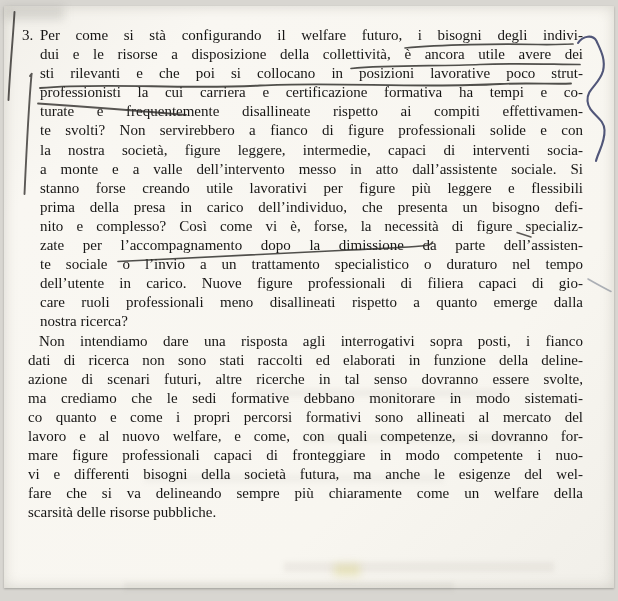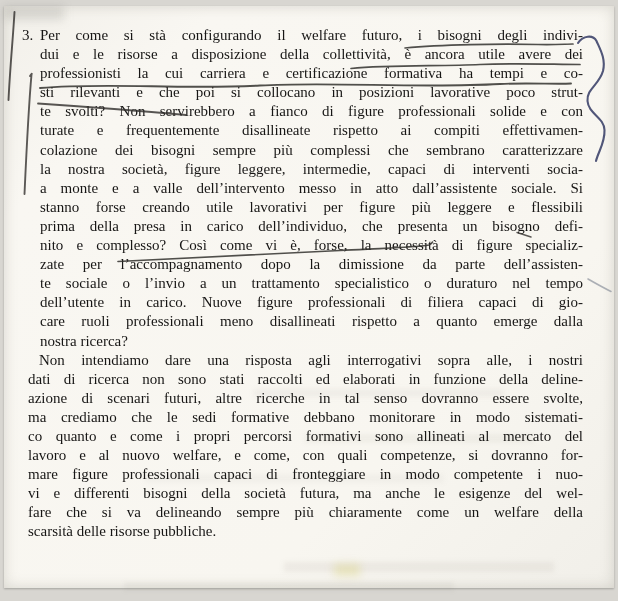--- a/index.html
+++ b/index.html
@@ -51,36 +51,35 @@
   <div class="ghost g2"></div>
   <div class="ghost g3"></div>
   <div class="ghost g4"></div>
   <div class="ghost g5"></div>
   <div class="ghost g6"></div>
 </div>
 
 <div class="textblock">
   <div class="ln p1 l1"><span class="item-num">3.</span><span>Per come si stà configurando il welfare futuro, i bisogni degli indivi-</span></div>
   <div class="ln p1">dui e le risorse a disposizione della collettività, è ancora utile avere dei</div>
+  <div class="ln p1">sti rilevanti e che poi si collocano in posizioni lavorative poco strut-</div>
   <div class="ln p1">professionisti la cui carriera e certificazione formativa ha tempi e co-</div>
-  <div class="ln p1">sti rilevanti e che poi si collocano in posizioni lavorative poco strut-</div>
+  <div class="ln p1">turate e frequentemente disallineate rispetto ai compiti effettivamen-</div>
   <div class="ln p1">te svolti? Non servirebbero a fianco di figure professionali solide e con</div>
-  <div class="ln p1">turate e frequentemente disallineate rispetto ai compiti effettivamen-</div>
-  <div class="ln p1">colazione dei bisogni sempre più complessi che sembrano caratterizzare</div>
   <div class="ln p1">la nostra società, figure leggere, intermedie, capaci di interventi socia-</div>
   <div class="ln p1">a monte e a valle dell’intervento messo in atto dall’assistente sociale. Si</div>
   <div class="ln p1">stanno forse creando utile lavorativi per figure più leggere e flessibili</div>
   <div class="ln p1">prima della presa in carico dell’individuo, che presenta un bisogno defi-</div>
   <div class="ln p1">nito e complesso? Così come vi è, forse, la necessità di figure specializ-</div>
   <div class="ln p1">zate per l’accompagnamento dopo la dimissione da parte dell’assisten-</div>
   <div class="ln p1">te sociale o l’invio a un trattamento specialistico o duraturo nel tempo</div>
   <div class="ln p1">dell’utente in carico. Nuove figure professionali di filiera capaci di gio-</div>
   <div class="ln p1">care ruoli professionali meno disallineati rispetto a quanto emerge dalla</div>
   <div class="ln p1 endline">nostra ricerca?</div>
-  <div class="ln p2 indent">Non intendiamo dare una risposta agli interrogativi sopra alle, i nostri</div>
+  <div class="ln p2 indent">Non intendiamo dare una risposta agli interrogativi sopra posti, i fianco</div>
   <div class="ln p2">dati di ricerca non sono stati raccolti ed elaborati in funzione della deline-</div>
   <div class="ln p2">azione di scenari futuri, altre ricerche in tal senso dovranno essere svolte,</div>
   <div class="ln p2">ma crediamo che le sedi formative debbano monitorare in modo sistemati-</div>
   <div class="ln p2">co quanto e come i propri percorsi formativi sono allineati al mercato del</div>
   <div class="ln p2">lavoro e al nuovo welfare, e come, con quali competenze, si dovranno for-</div>
   <div class="ln p2">mare figure professionali capaci di fronteggiare in modo competente i nuo-</div>
   <div class="ln p2">vi e differenti bisogni della società futura, ma anche le esigenze del wel-</div>
   <div class="ln p2">fare che si va delineando sempre più chiaramente come un welfare della</div>
   <div class="ln p2 endline">scarsità delle risorse pubbliche.</div>
 </div>

